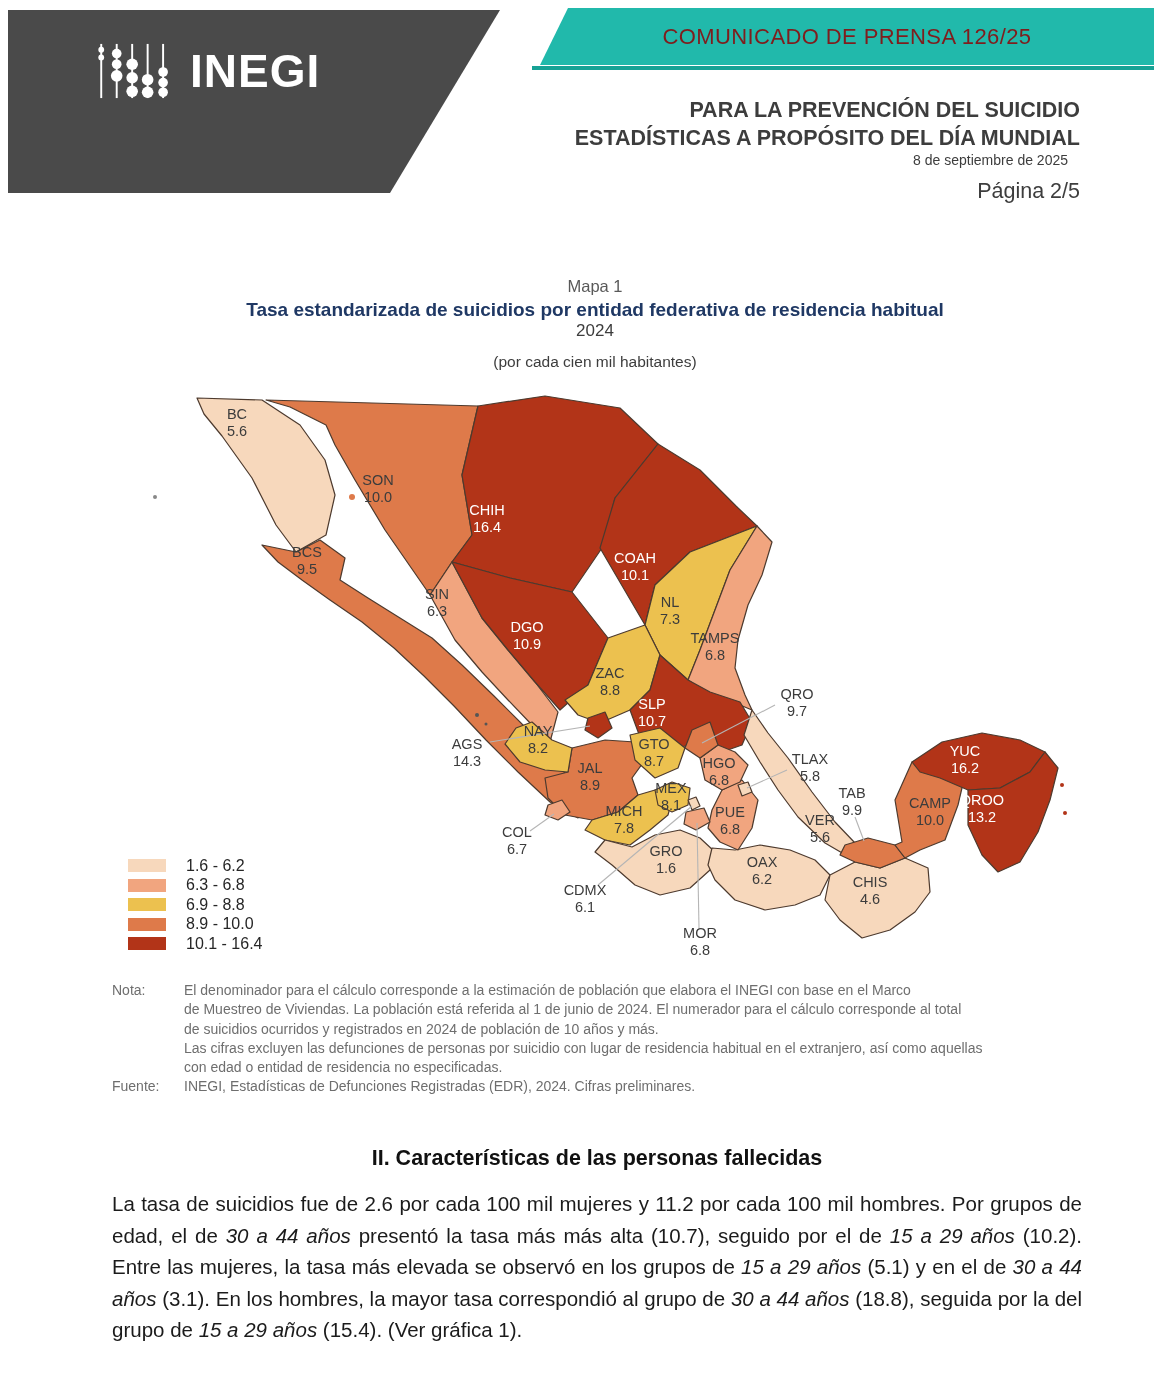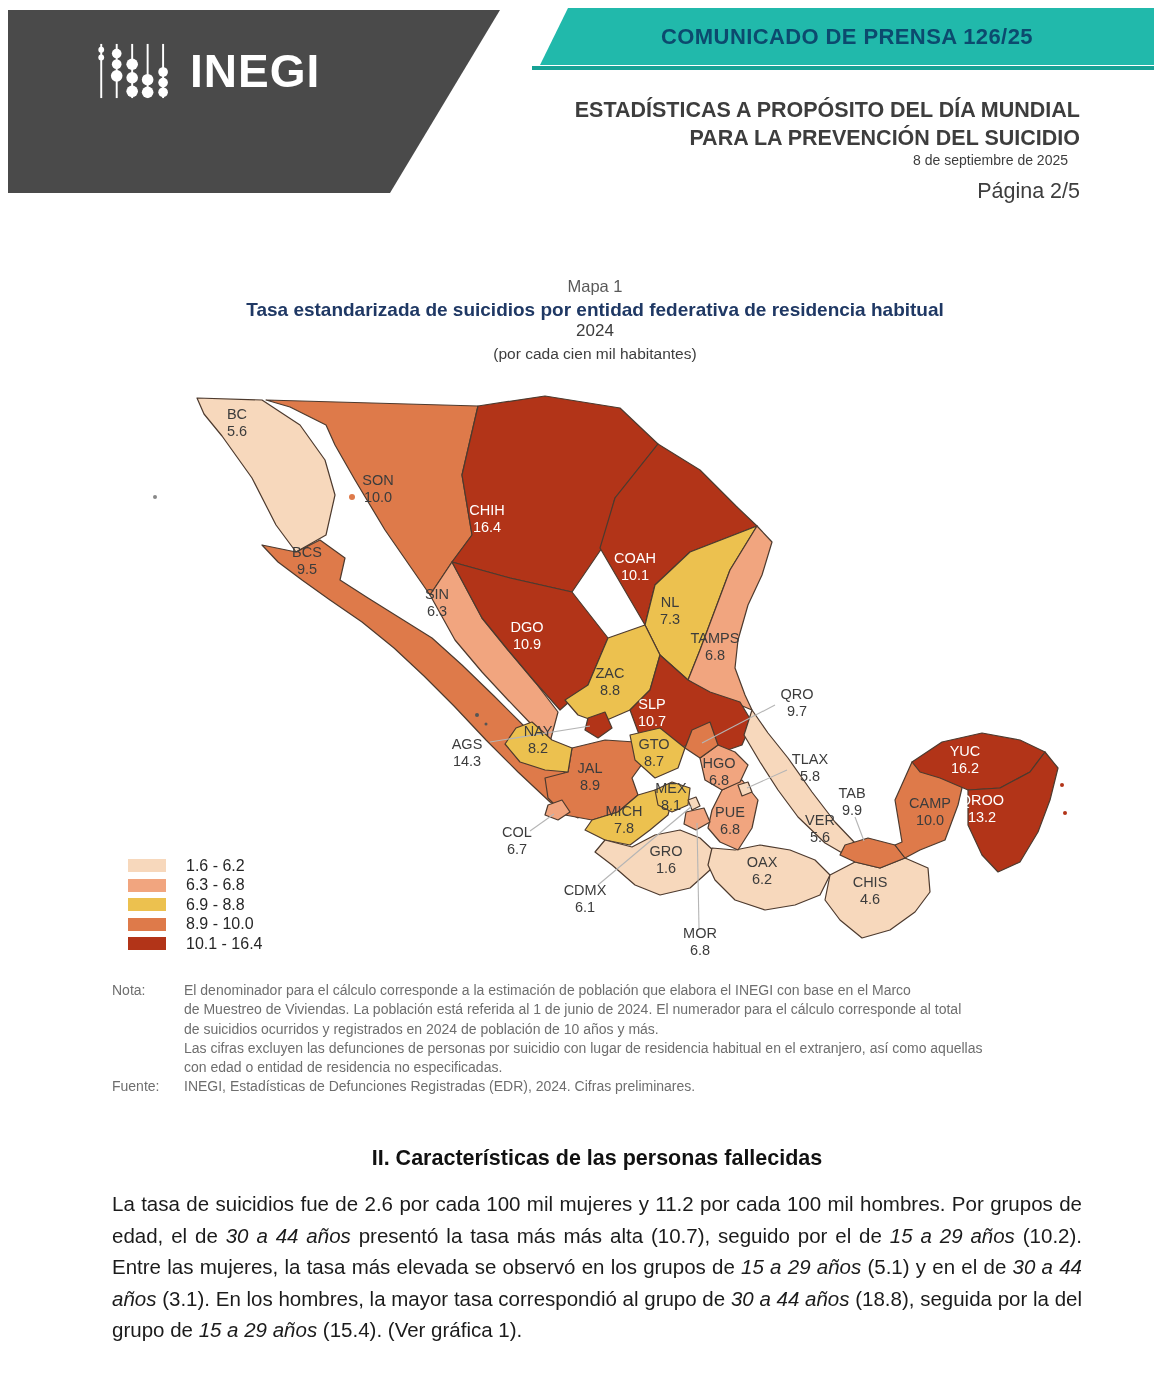--- a/index.html
+++ b/index.html
@@ -7,33 +7,33 @@
         font-family:"Liberation Sans",sans-serif;}
 
   
   .banner-dark{position:absolute;left:8px;top:10px;width:492px;height:183px;background:#4a4a4a;
                clip-path:polygon(0 0,100% 0,calc(100% - 110px) 100%,0 100%);}
   .logo{position:absolute;left:96px;top:42px;display:flex;align-items:center;gap:12px;}
   .logo-text{color:#ffffff;font-weight:800;font-size:46px;letter-spacing:1px;line-height:58px;}
   .banner-teal{position:absolute;left:540px;top:8px;right:8px;height:57px;background:#21B9AB;
                clip-path:polygon(28px 0,100% 0,100% 100%,0 100%);
                display:flex;align-items:center;justify-content:center;}
-  .banner-teal span{color:#0c4a6e;font-weight:bold;font-size:22px;letter-spacing:.4px;}
+  .banner-teal span{color:#7f1d1d;font-weight:normal;font-size:22px;letter-spacing:.4px;}
   .banner-teal-underline{position:absolute;left:532px;top:66px;right:8px;height:4px;background:#17A295;}
 
   .doc-title{position:absolute;top:96px;right:82px;text-align:right;
              font-size:21.5px;font-weight:bold;color:#3d3d3d;line-height:28px;}
   .doc-date{position:absolute;top:152px;right:94px;text-align:right;font-size:14px;color:#3d3d3d;}
   .doc-page{position:absolute;top:179px;right:82px;text-align:right;font-size:21.5px;color:#3d3d3d;}
 
   
   .map-caption{position:absolute;left:0;top:277px;width:1162px;text-align:center;padding-left:28px;box-sizing:border-box;}
   .cap-num{font-size:16.5px;color:#595959;margin-bottom:3px;}
   .cap-title{font-size:19px;font-weight:bold;color:#1F3864;}
-  .cap-year{font-size:17px;color:#3d3d3d;margin-bottom:4px;}
+  .cap-year{font-size:17px;color:#3d3d3d;margin-bottom:12px;}
   .cap-unit{font-size:15.5px;color:#3d3d3d;}
 
   
   #mapsvg{position:absolute;left:130px;top:385px;width:950px;height:585px;}
   .state{stroke:#4d3a2e;stroke-width:1.2;stroke-linejoin:round;}
   .slabel{font-family:"Liberation Sans",sans-serif;font-size:14.5px;font-weight:500;text-anchor:middle;}
   .leader{stroke:#b5b5b5;stroke-width:1.1;fill:none;}
 
   
   .legend{position:absolute;left:128px;top:856px;}
@@ -83,22 +83,22 @@
     </svg>
     <span class="logo-text">INEGI</span>
   </div>
 
   <div class="banner-teal">
     <span>COMUNICADO DE PRENSA 126/25</span>
   </div>
   <div class="banner-teal-underline"></div>
 
   <div class="doc-title">
+    <div>PARA LA PREVENCIÓN DEL SUICIDIO</div>
     <div>ESTADÍSTICAS A PROPÓSITO DEL DÍA MUNDIAL</div>
-    <div>PARA LA PREVENCIÓN DEL SUICIDIO</div>
   </div>
   <div class="doc-date">8 de septiembre de 2025</div>
   <div class="doc-page">Página 2/5</div>
 
   <div class="map-caption">
     <div class="cap-num">Mapa 1</div>
     <div class="cap-title">Tasa estandarizada de suicidios por entidad federativa de residencia habitual</div>
     <div class="cap-year">2024</div>
     <div class="cap-unit">(por cada cien mil habitantes)</div>
   </div>

